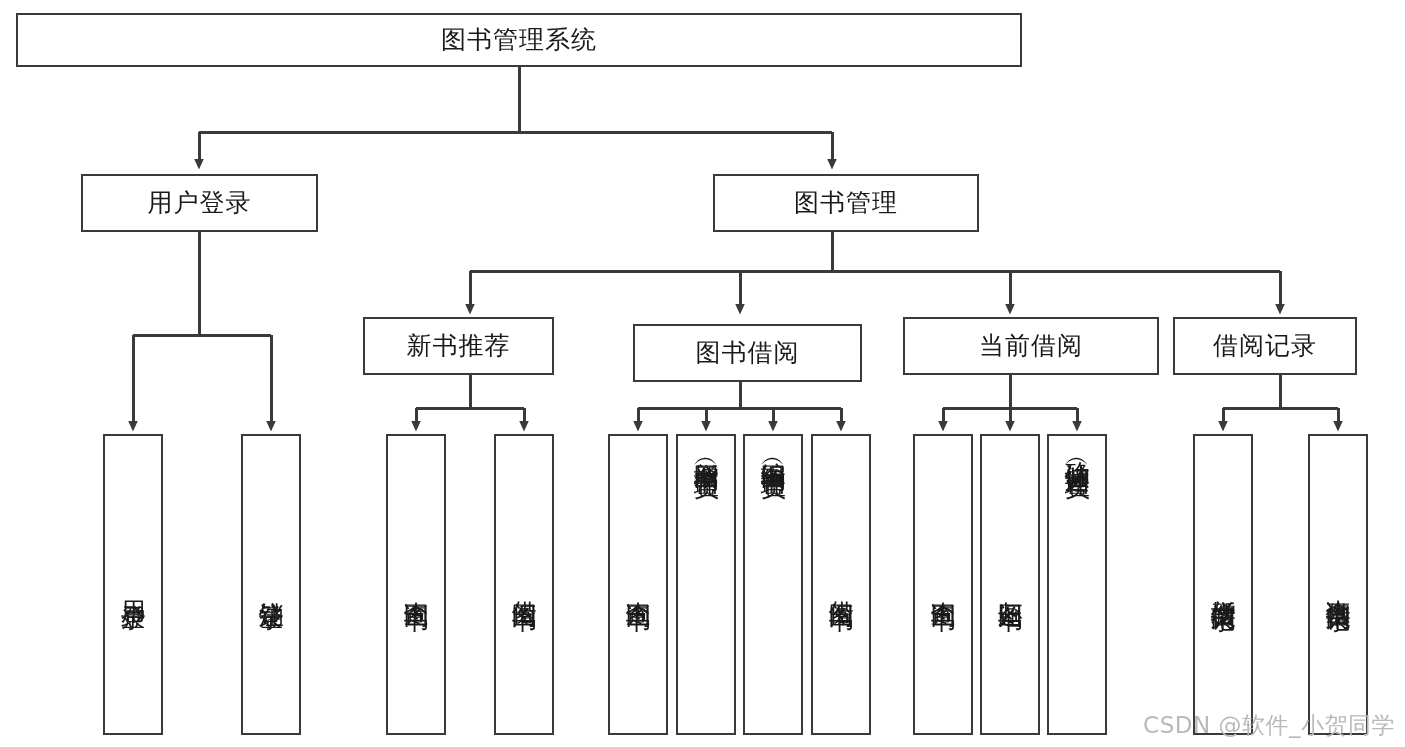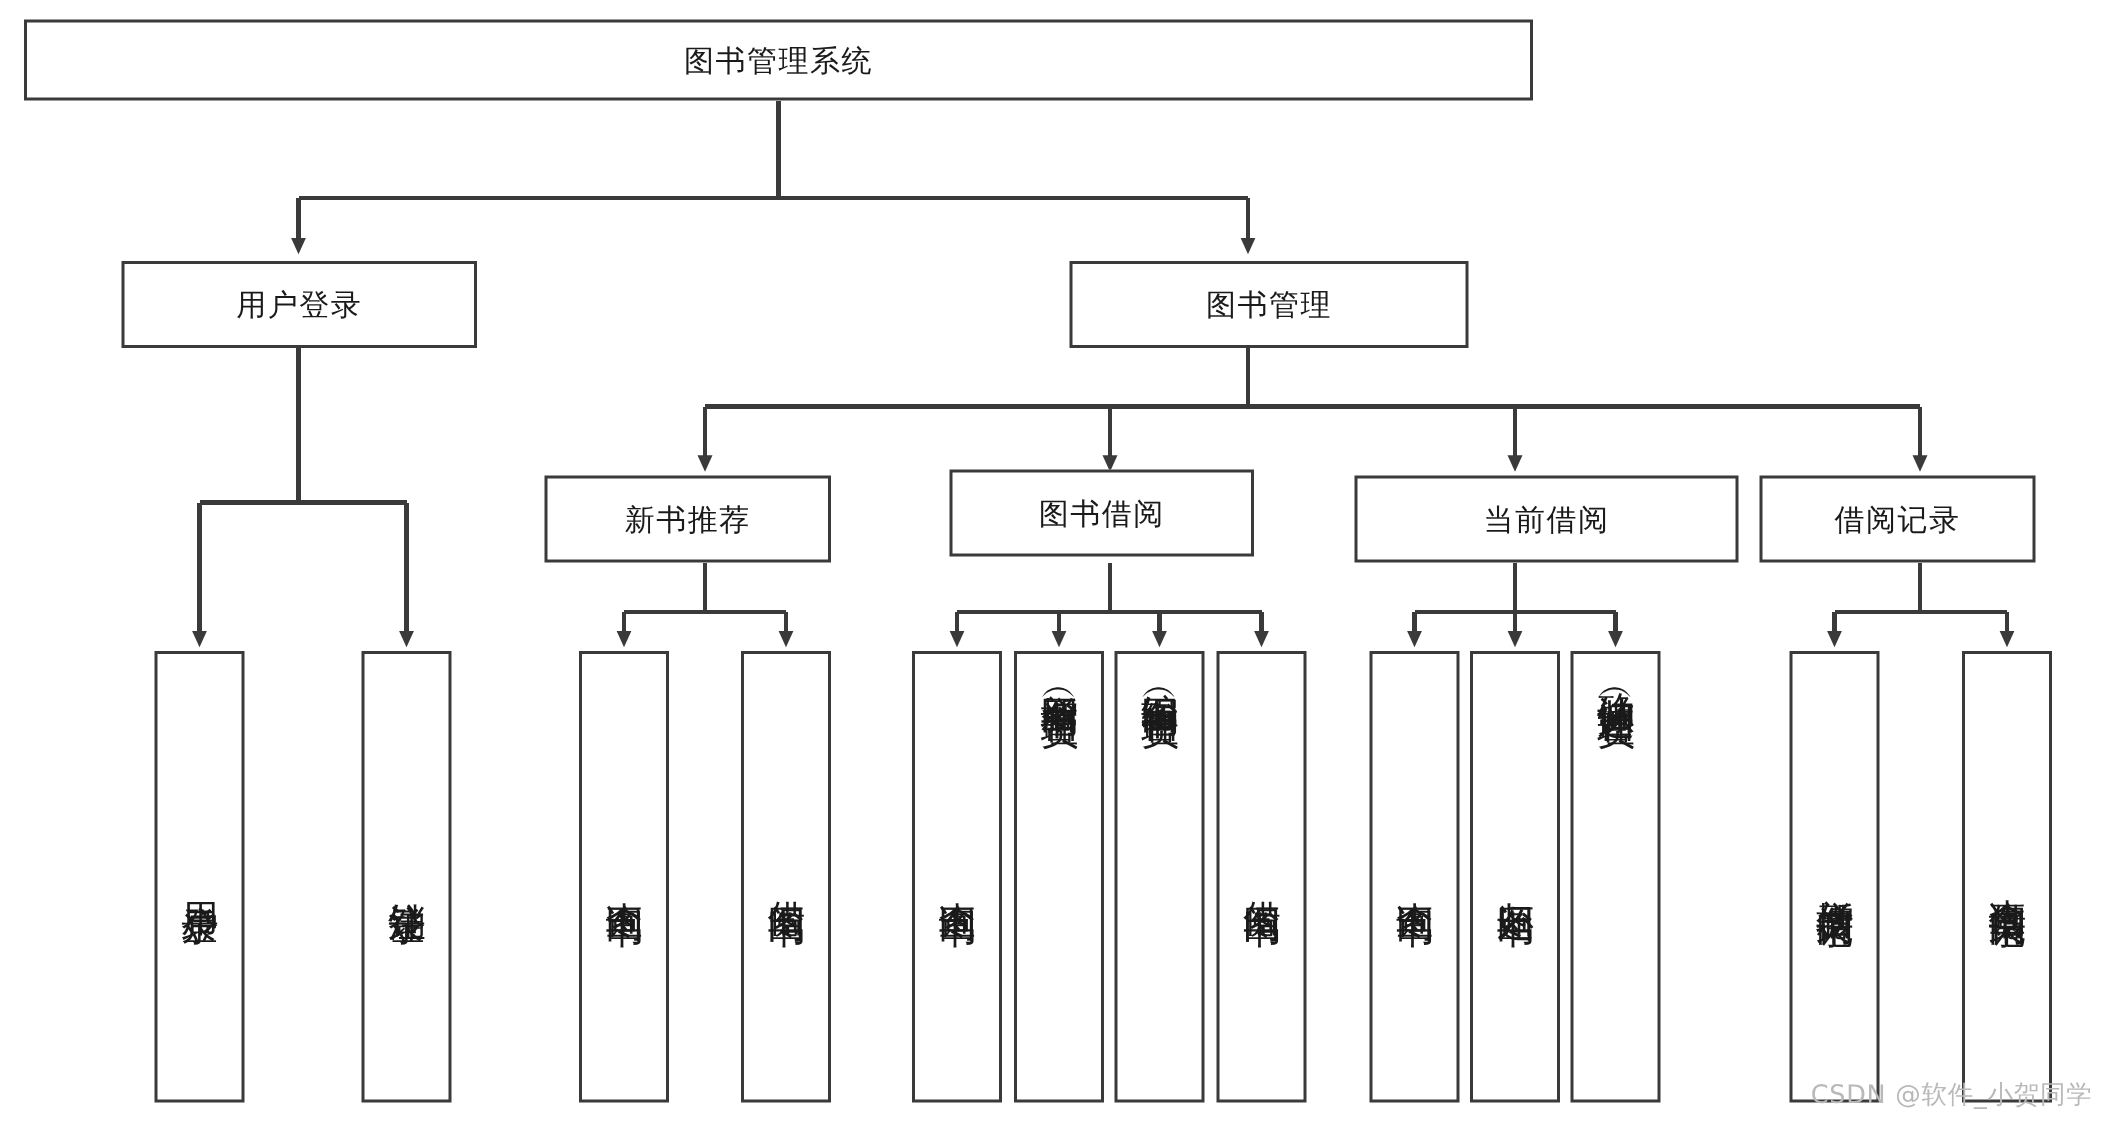--- a/index.html
+++ b/index.html
@@ -29,21 +29,21 @@
     position: absolute;
     box-sizing: border-box;
     background: #ffffff;
     border: 2px solid #3a3a3a;
     display: flex;
     align-items: center;
     justify-content: center;
     color: #1a1a1a;
   }
   .node.horiz .label {
-    font-size: 20px;
+    font-size: 25px;
     line-height: 1.1;
     letter-spacing: 1px;
     white-space: nowrap;
   }
   .node.vert {
     align-items: flex-start;
     justify-content: center;
     padding-top: 6px;
   }
   .node.vert .label {
@@ -56,21 +56,21 @@
     display: block;
   }
   .node.vert.centered {
     align-items: center;
     padding-top: 0;
   }
   #watermark {
     position: absolute;
     right: 10px;
     bottom: 6px;
-    font-size: 17px;
+    font-size: 23px;
     color: #b9b9b9;
     white-space: nowrap;
     letter-spacing: 0.5px;
   }
 </style>
 </head>
 <body>
 
 <div id="canvas">
 
@@ -131,21 +131,21 @@
   <div class="node horiz" style="left:81px; top:174px; width:237px; height:58px;">
     <span class="label">用户登录</span>
   </div>
   <div class="node horiz" style="left:713px; top:174px; width:266px; height:58px;">
     <span class="label">图书管理</span>
   </div>
 
   <div class="node horiz" style="left:363px; top:317px; width:191px; height:58px;">
     <span class="label">新书推荐</span>
   </div>
-  <div class="node horiz" style="left:633px; top:313px; width:203px; height:58px;justify-content:center;">
+  <div class="node horiz" style="left:633px; top:324px; width:229px; height:58px;justify-content:center;">
     <span class="label">图书借阅</span>
   </div>
   <div class="node horiz" style="left:903px; top:317px; width:256px; height:58px;">
     <span class="label">当前借阅</span>
   </div>
   <div class="node horiz" style="left:1173px; top:317px; width:184px; height:58px;">
     <span class="label">借阅记录</span>
   </div>
 
   <div class="node vert centered" style="left:103px; top:434px; width:60px; height:301px;">

